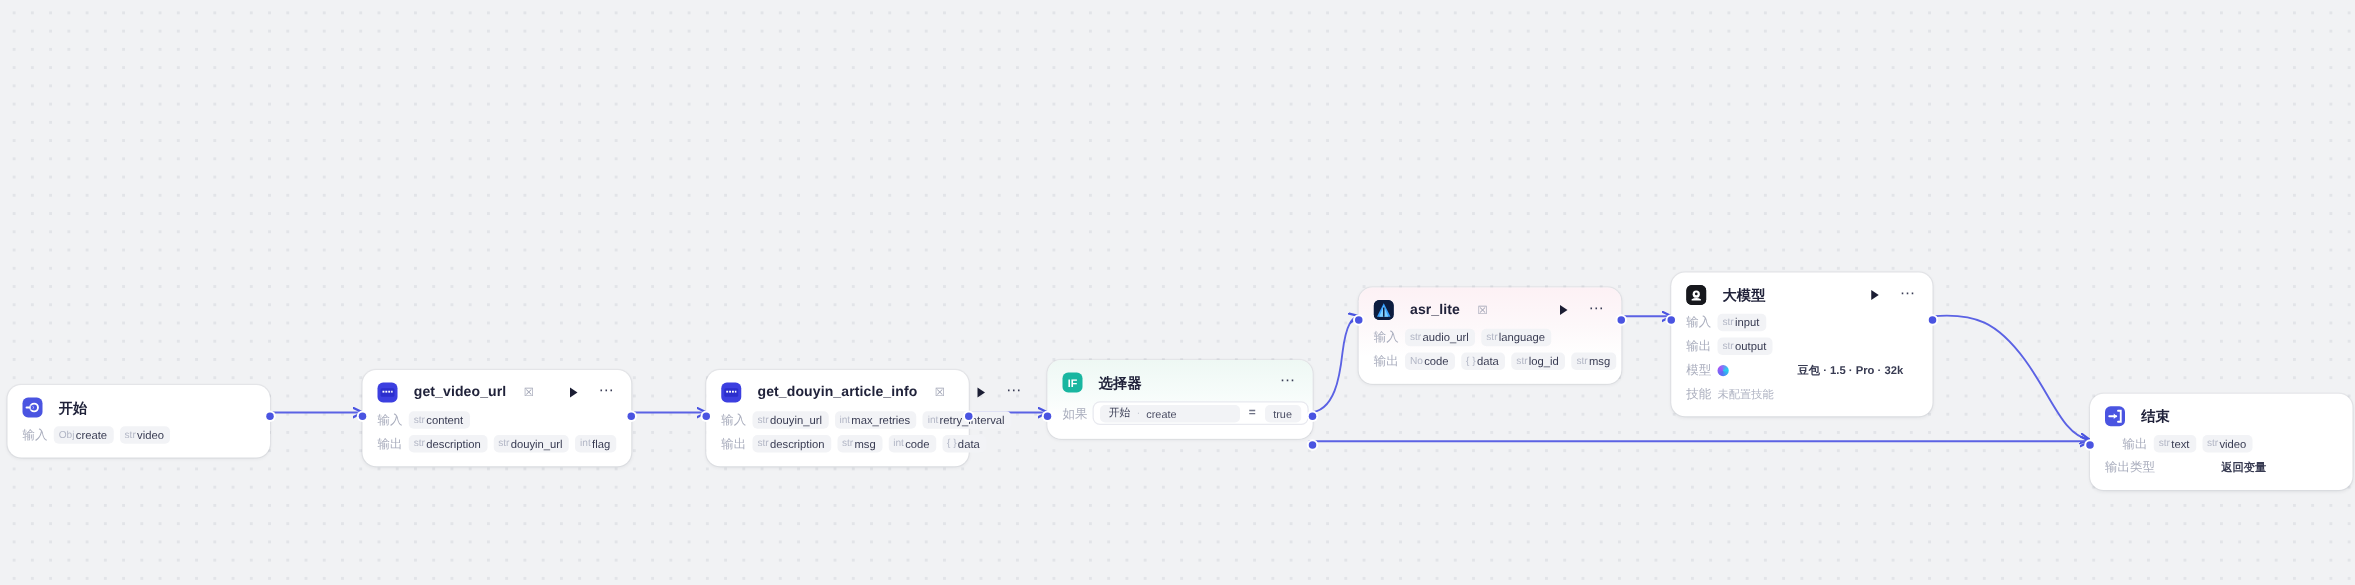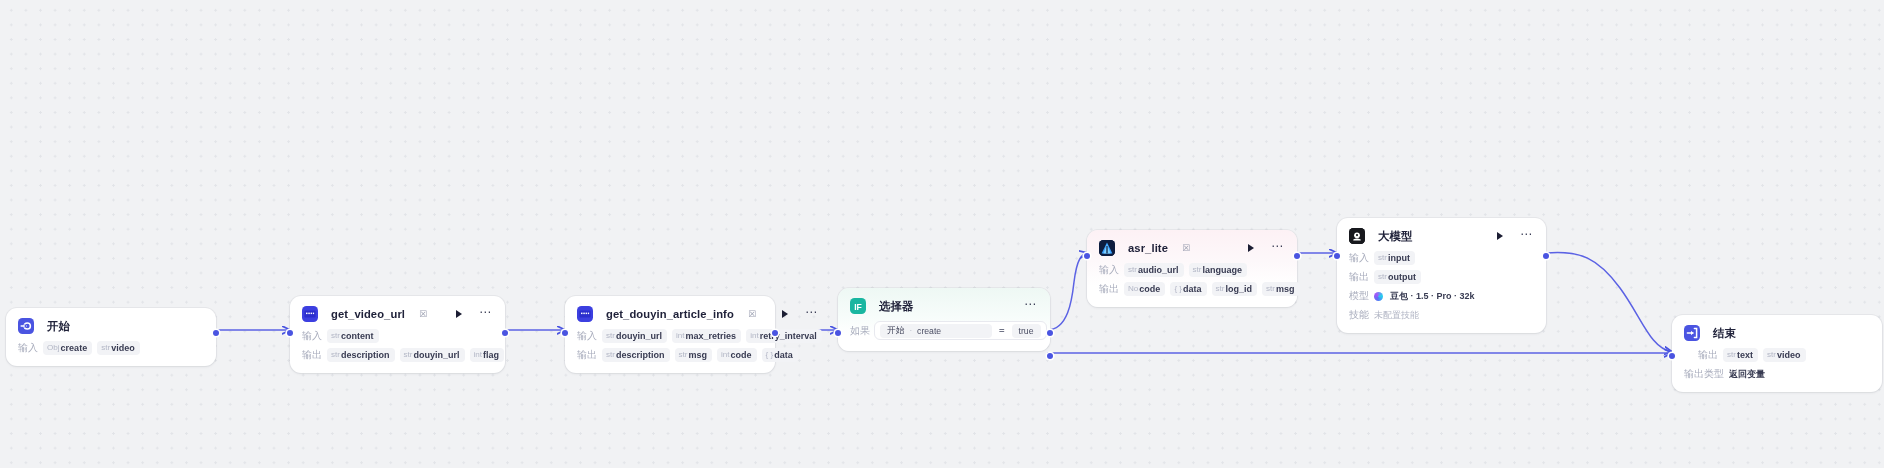--- a/index.html
+++ b/index.html
@@ -58,22 +58,22 @@
 
   .nrow { display: flex; align-items: center; gap: 5px; margin-top: 7px; }
   .nrow.tight { margin-top: 5px; }
   .rlabel { font-size: 10px; color: #a9adbd; flex: 0 0 auto; white-space: nowrap; }
   .chip {
     display: inline-flex; align-items: center; gap: 1px;
     background: #f2f3f6; border-radius: 4px;
     padding: 1.5px 5px 2px 4px; white-space: nowrap;
   }
   .chip .t { font-size: 8.1px; color: #b3b7c6; }
-  .chip .v { font-size: 9px; color: #383b52; font-weight: bold; }
-  .plainv { font-size: 9px; color: #383b52; font-weight: bold; white-space: nowrap; }
+  .chip .v { font-size: 9px; color: #383b52; font-weight: normal; }
+  .plainv { font-size: 9px; color: #383b52; font-weight: bold; white-space: nowrap; margin-left: 48px; }
   .muted { font-size: 9px; color: #b1b5c4; white-space: nowrap; }
 
   .condrow { display: flex; align-items: center; gap: 4px; margin-top: 7px; }
   .condbox {
     flex: 1 1 auto; background: #fff; border: 1px solid #e8e9ef;
     border-radius: 6px; height: 19px; display: flex; align-items: center;
     padding: 0 5px; box-sizing: border-box; gap: 6px;
   }
   .condbox.empty { height: 19px; }
   .cseg {

